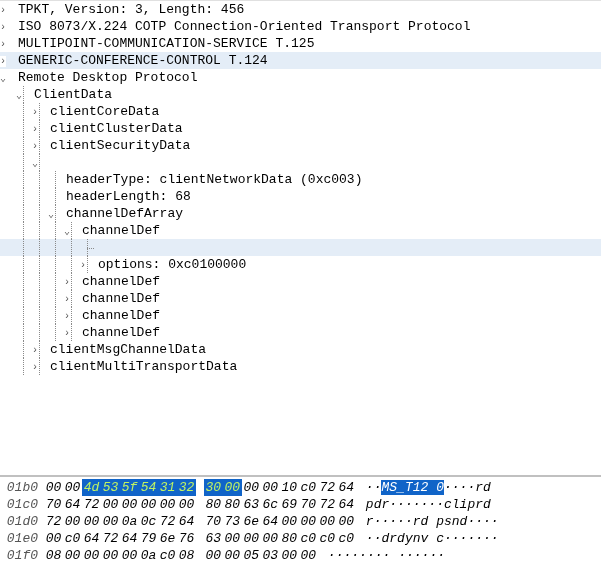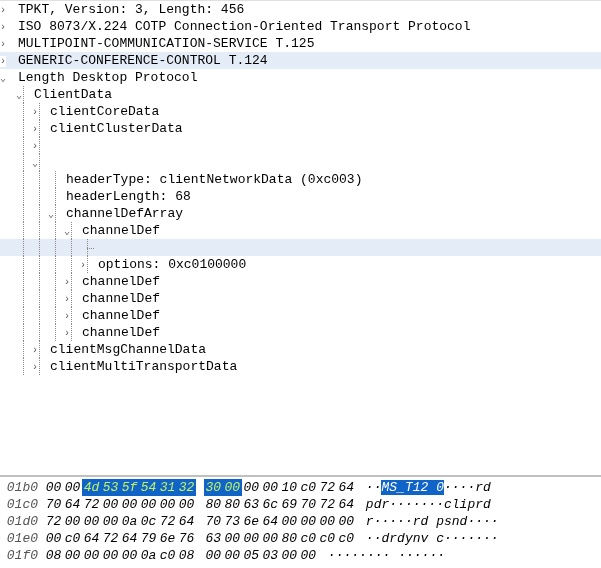--- a/index.html
+++ b/index.html
@@ -42,21 +42,21 @@
   <div class="row">
     <span class="spacer"><span class="toggle tog">›</span></span>
     <span class="lbl">MULTIPOINT-COMMUNICATION-SERVICE T.125</span>
   </div>
   <div class="row highlighted">
     <span class="spacer"><span class="toggle tog">›</span></span>
     <span class="lbl">GENERIC-CONFERENCE-CONTROL T.124</span>
   </div>
   <div class="row">
     <span class="spacer"><span class="toggle tog">⌄</span></span>
-    <span class="lbl">Length Desktop Protocol</span>
+    <span class="lbl">Remote Desktop Protocol</span>
   </div>
   <div class="row">
     <span class="spacer"></span>
     <span class="spacer"><span class="toggle tog">⌄</span></span>
     <span class="lbl">ClientData</span>
   </div>
   <div class="row">
     <span class="spacer"></span>
         <span class="spacer"></span>
     <span class="spacer"><span class="toggle tog">›</span></span>
@@ -65,20 +65,21 @@
   <div class="row">
     <span class="spacer"></span>
         <span class="spacer"></span>
     <span class="spacer"><span class="toggle tog">›</span></span>
     <span class="lbl">clientClusterData</span>
   </div>
   <div class="row">
     <span class="spacer"></span>
         <span class="spacer"></span>
     <span class="spacer"><span class="toggle tog">›</span></span>
+    <span class="lbl">clientSecurityData</span>
   </div>
   <div class="row">
     <span class="spacer"></span>
         <span class="spacer"></span>
     <span class="spacer"><span class="toggle tog">⌄</span></span>
   </div>
   <div class="row line">
     <span class="spacer"></span>
         <span class="spacer"></span>
         <span class="spacer"></span>

